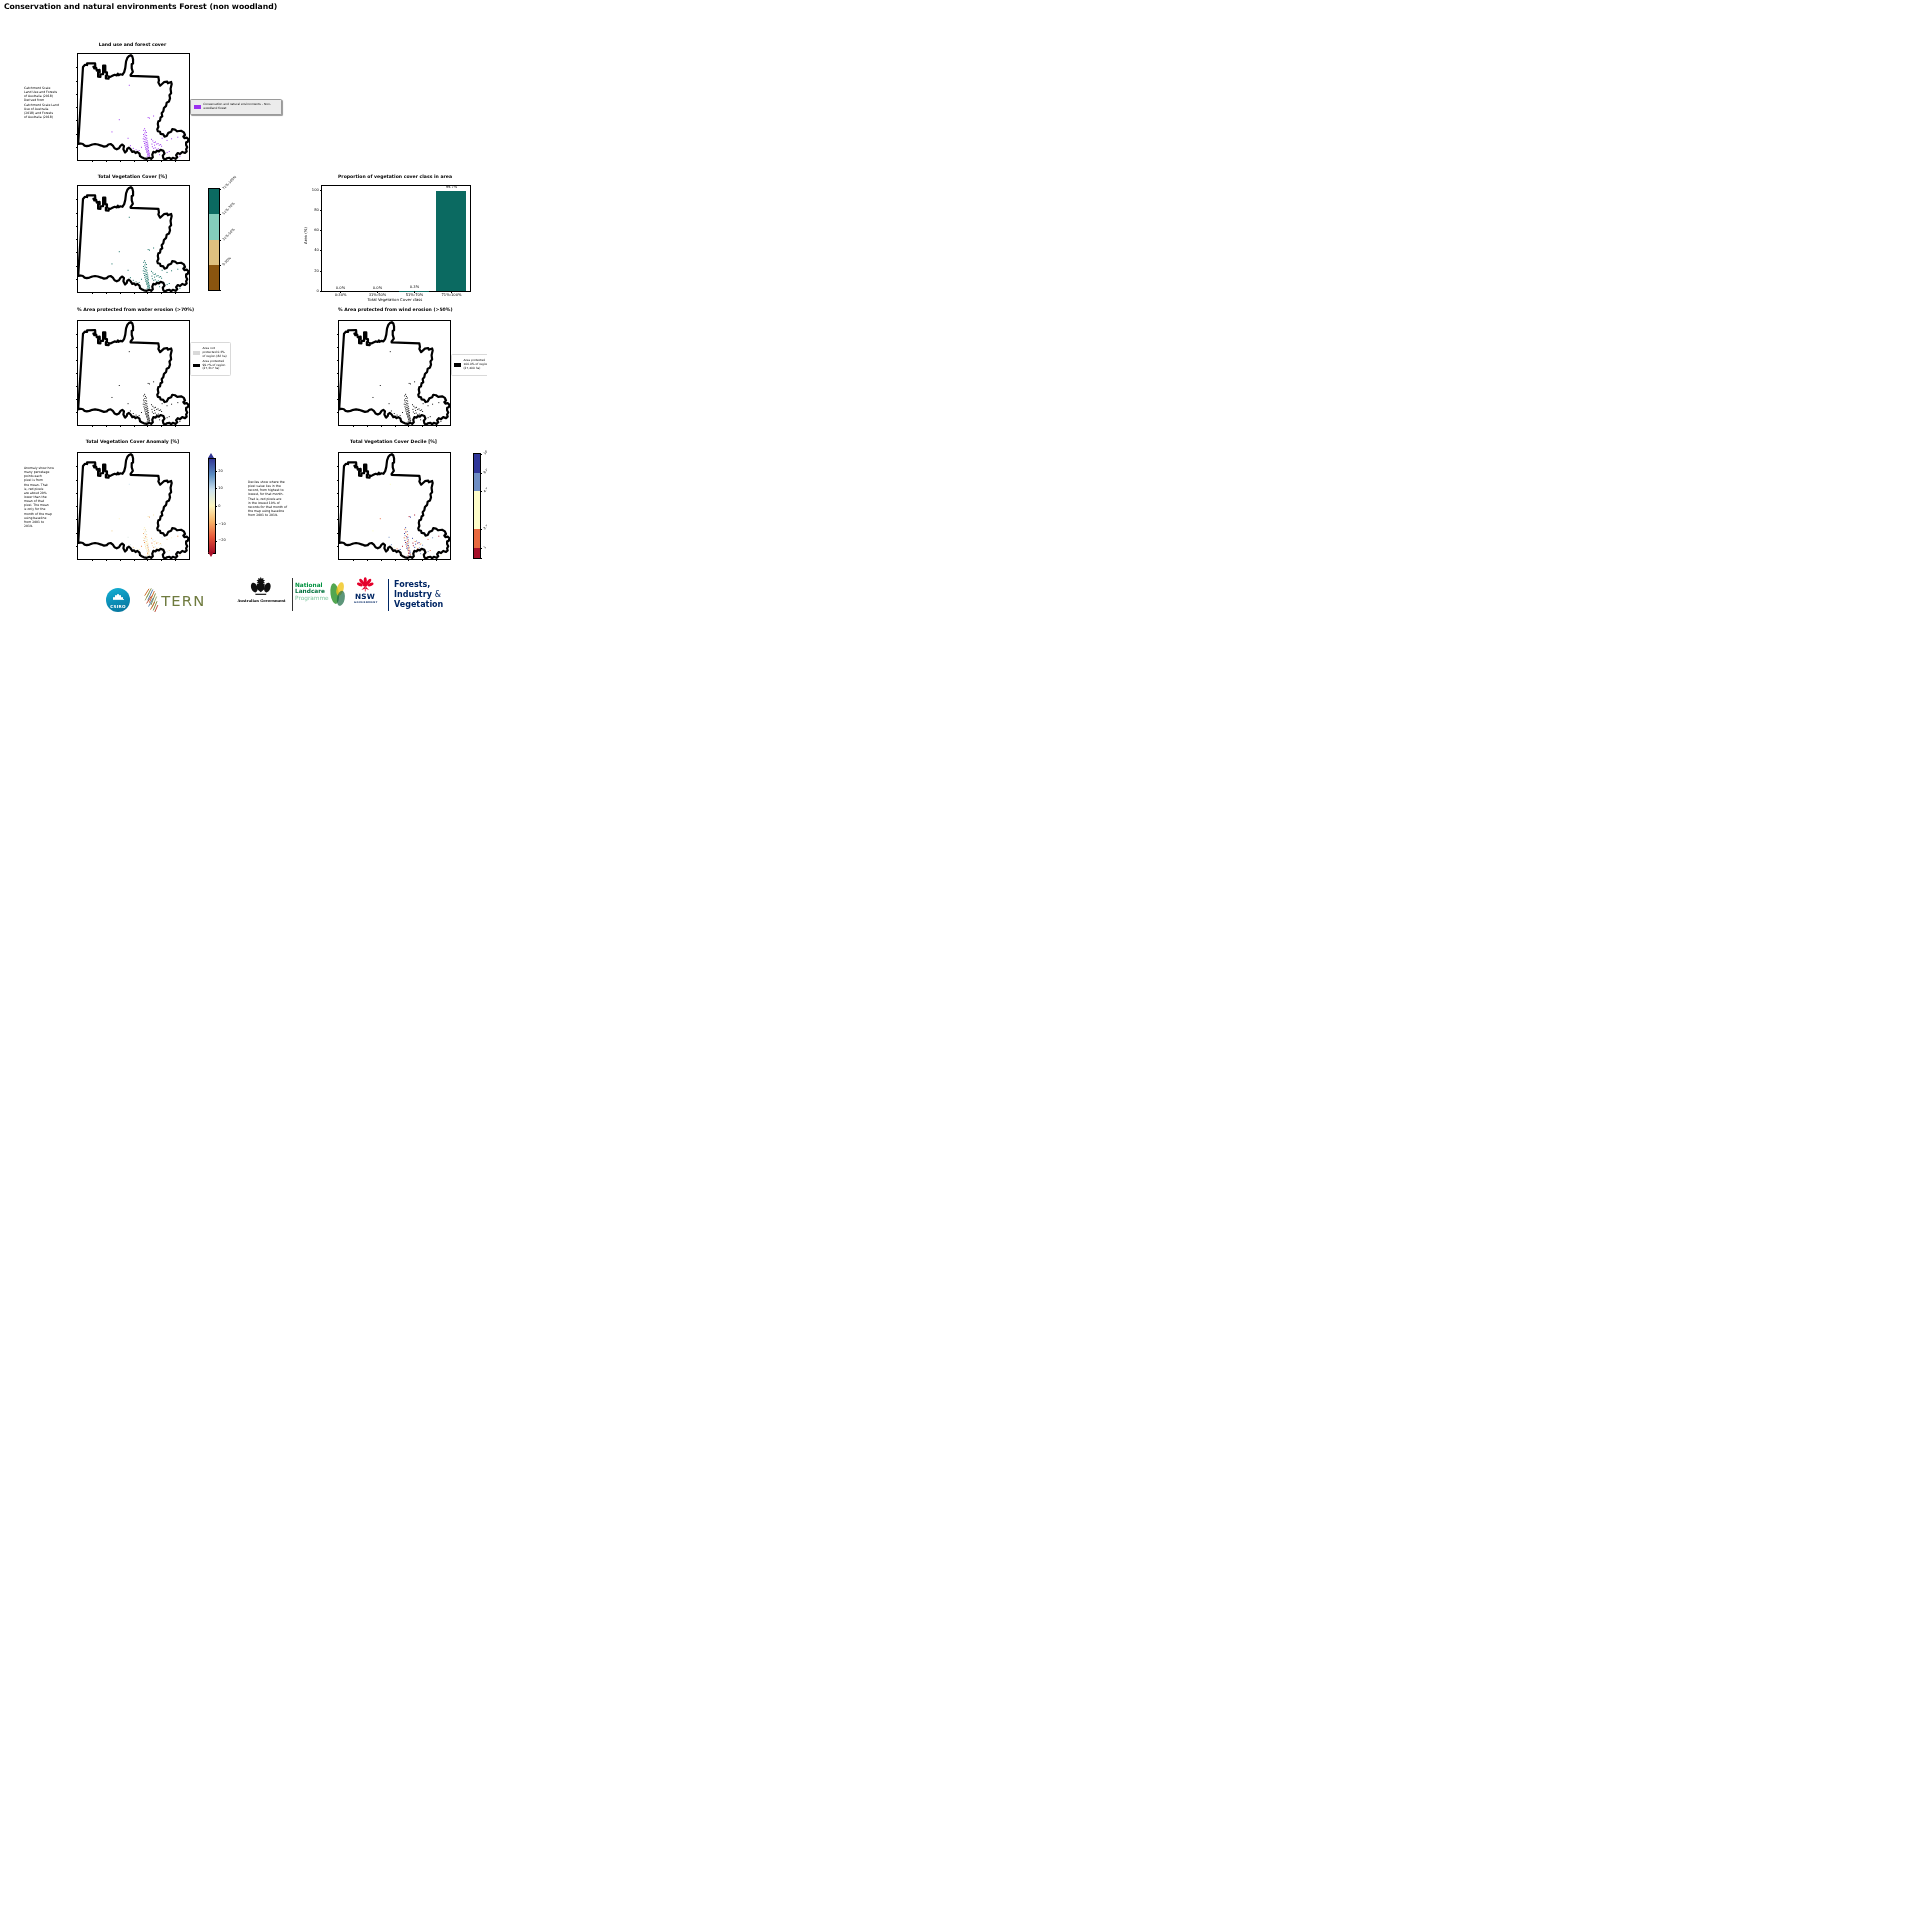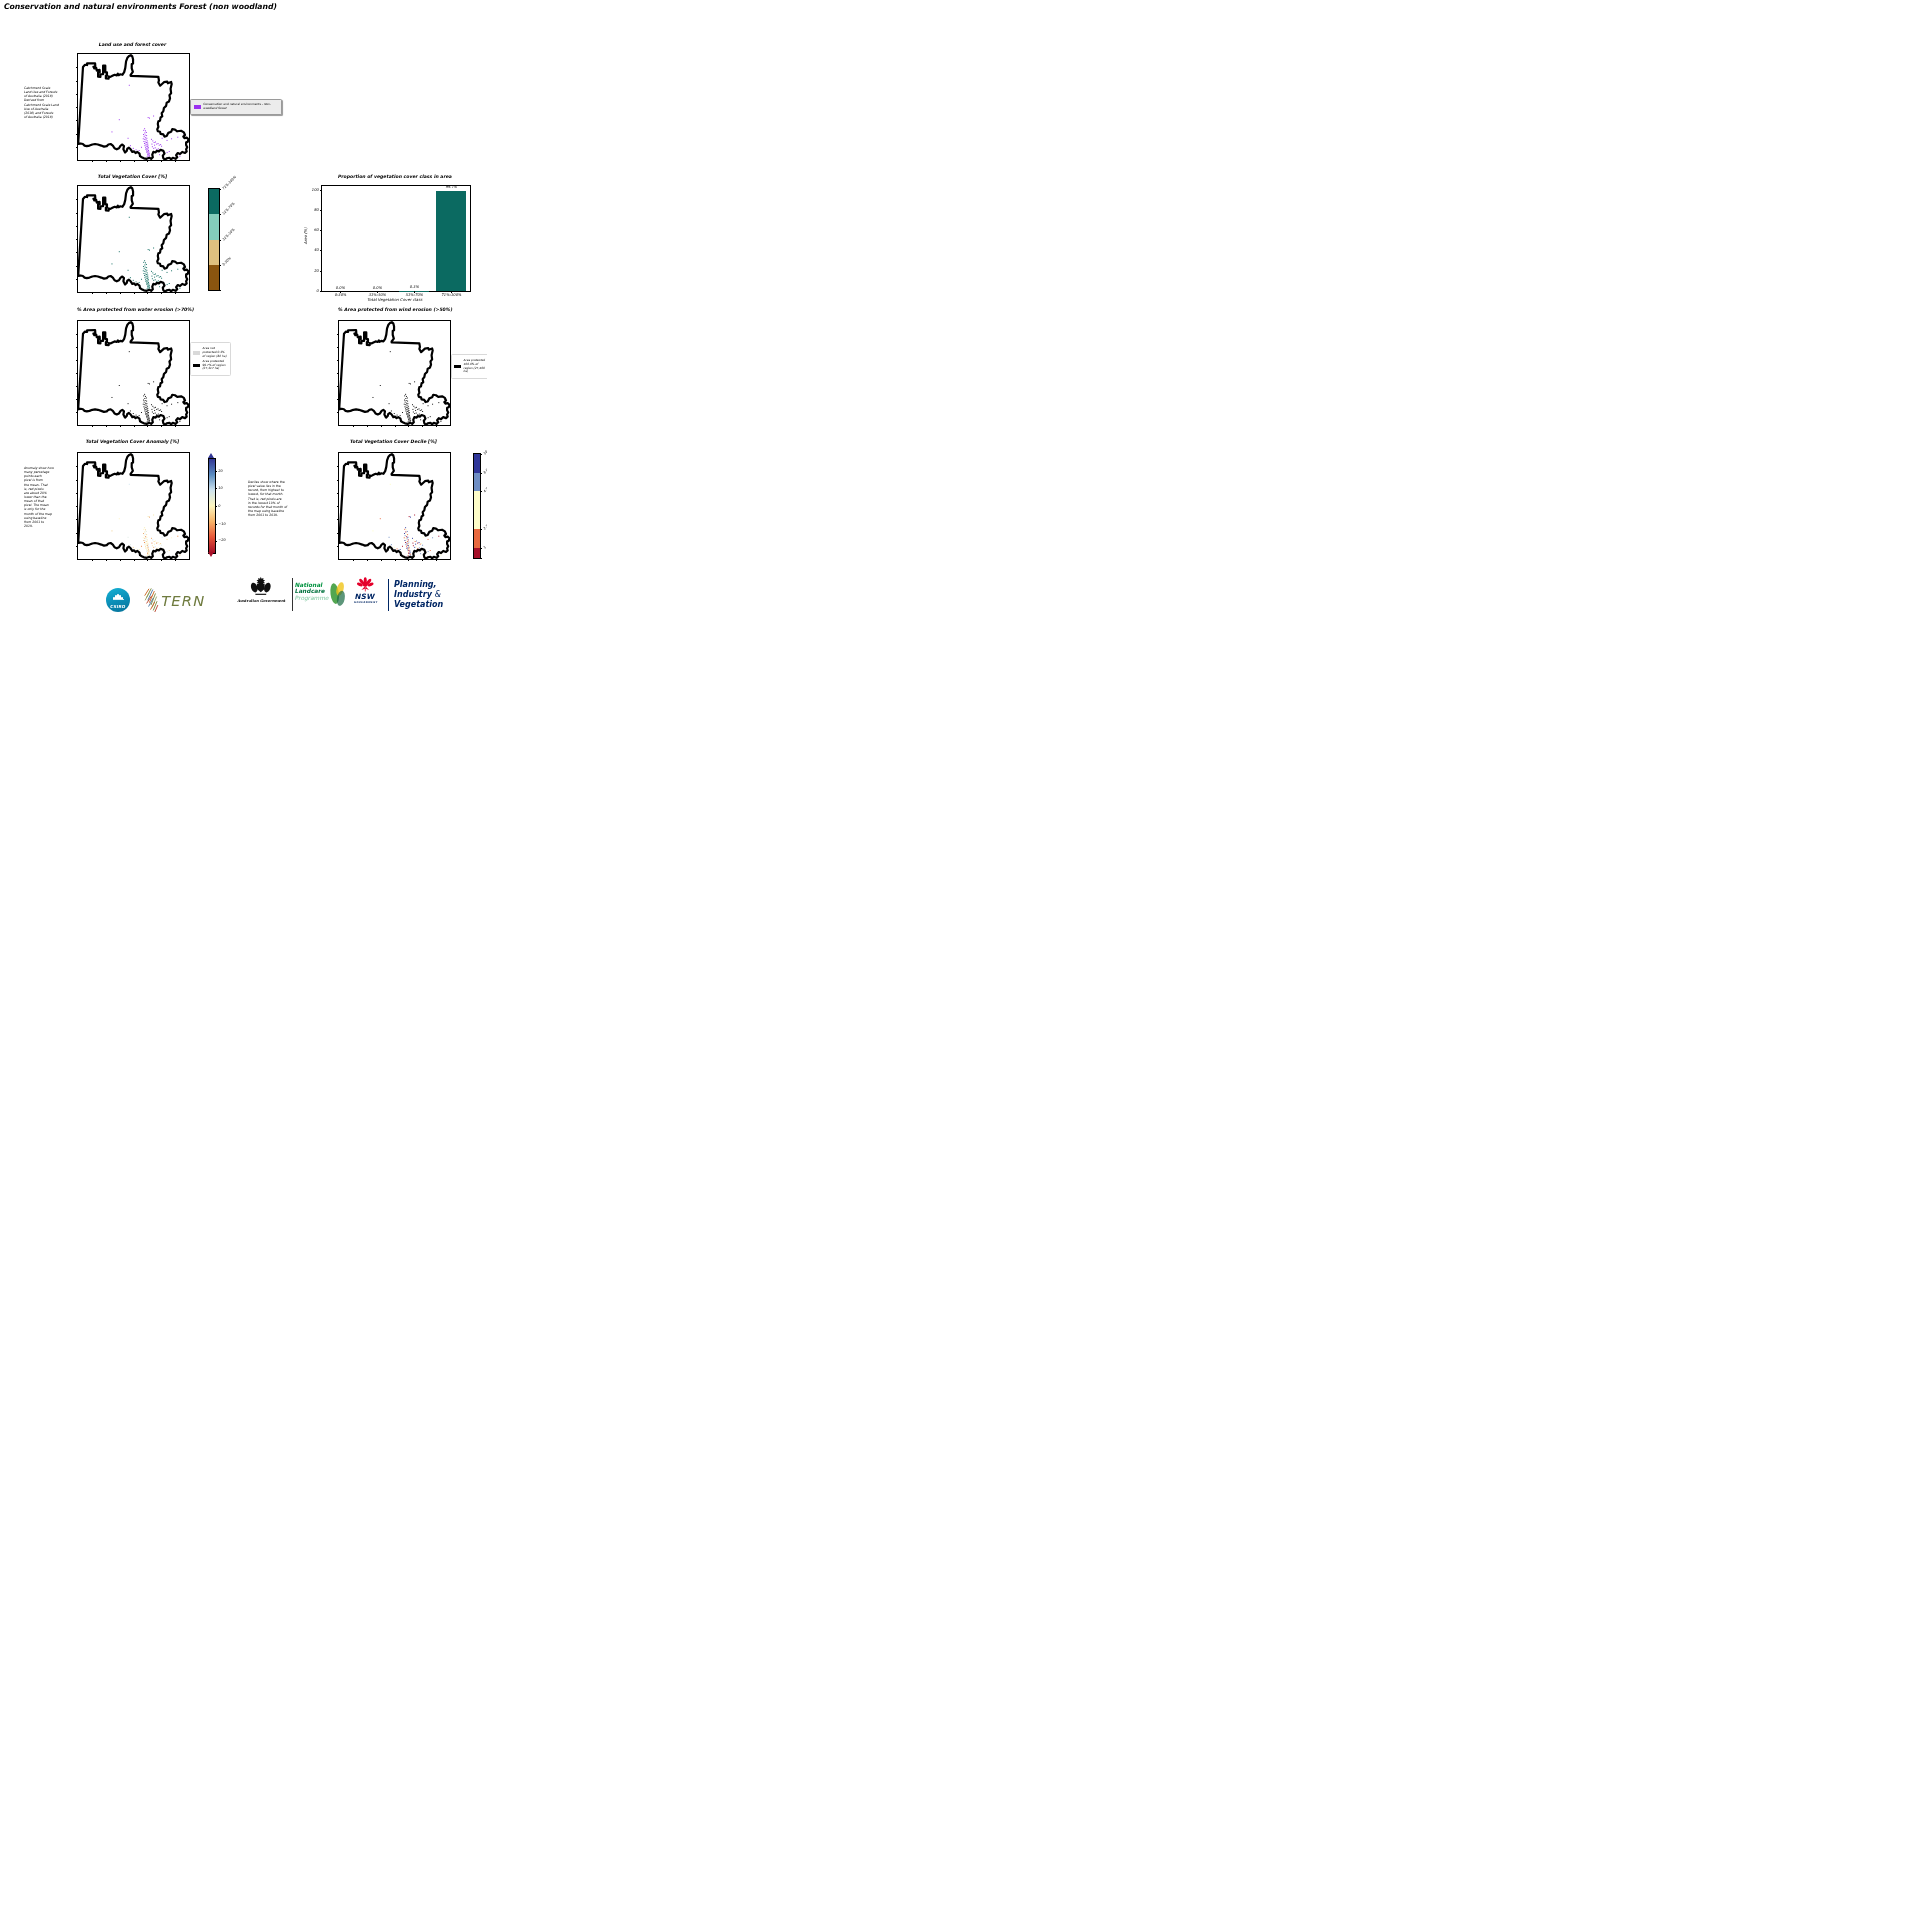--- a/index.html
+++ b/index.html
@@ -1,17 +1,17 @@
 <!DOCTYPE html>
 <html style="font-size:6.2px"><head>
 <meta charset="utf-8">
 <style>
   html,body{margin:0;padding:0;background:#fff;}
   .page{position:relative;width:487px;height:615px;background:#fff;overflow:hidden;
-        font-family:"DejaVu Sans","Liberation Sans",sans-serif;color:#000;font-style:italic;}
+        font-family:"DejaVu Sans","Liberation Sans",sans-serif;color:#000;}
   .page-title{position:absolute;left:3.9px;top:2.3px;font-size:7.7px;font-weight:bold;white-space:nowrap;}
   .panel-title{position:absolute;font-size:4.6px;font-weight:bold;text-align:center;white-space:nowrap;}
   .caption{position:absolute;font-size:3.1px;line-height:1.34;white-space:pre-line;text-align:left;}
   .map-box{position:absolute;border:0.4px solid #000;background:#fff;}
   .map-box svg{position:absolute;left:0;top:0;width:100%;height:100%;}
   .maptick-b{position:absolute;bottom:-2.3px;width:0.4px;height:1.9px;background:#000;}
   .maptick-l{position:absolute;left:-2.3px;width:1.9px;height:0.4px;background:#000;}
 
   
   .legend-box{position:absolute;font-size:2.9px;line-height:1.28;}
@@ -923,19 +923,19 @@
       <path d="M24 26 L14 36 L23 33 z"></path>
       <path d="M24 26 L34 36 L25 33 z"></path>
       <rect x="23" y="30" width="2" height="10"></rect>
     </g>
   </svg>
   <div class="nsw-text">NSW</div>
   <div class="nsw-sub">GOVERNMENT</div>
 
   <div class="footer-divider" style="left:388px;top:579px;height:32px;background:#002664;width:0.6px;"></div>
   <div class="planning-text">
-      <div class="planning-line">Planning,</div>
+      <div class="planning-line">Forests,</div>
       <div class="planning-line">Industry <span class="amp">&amp;</span></div>
       <div class="planning-line">Vegetation</div>
     </div>
 
 </div>
 
 
 </body></html>

